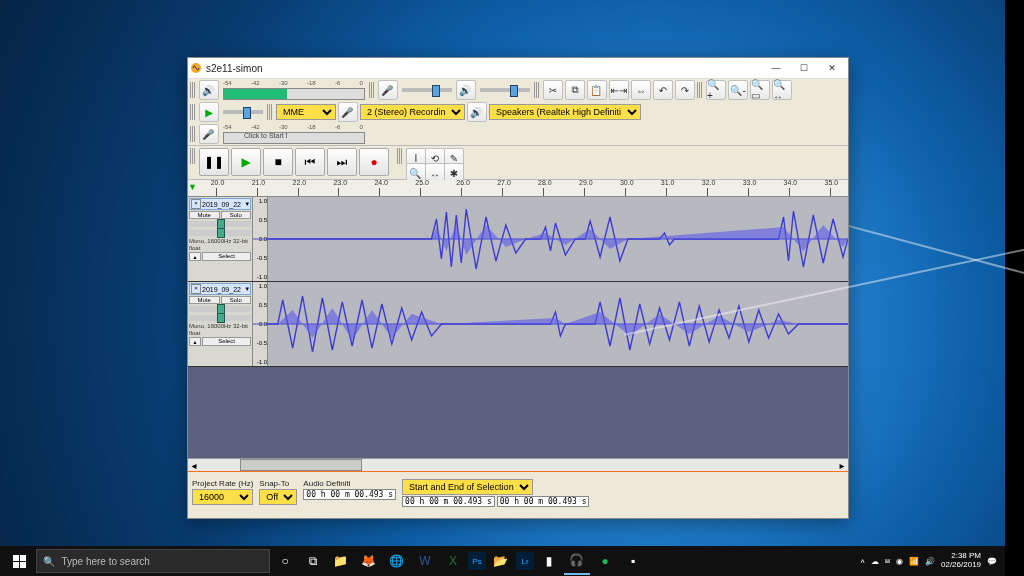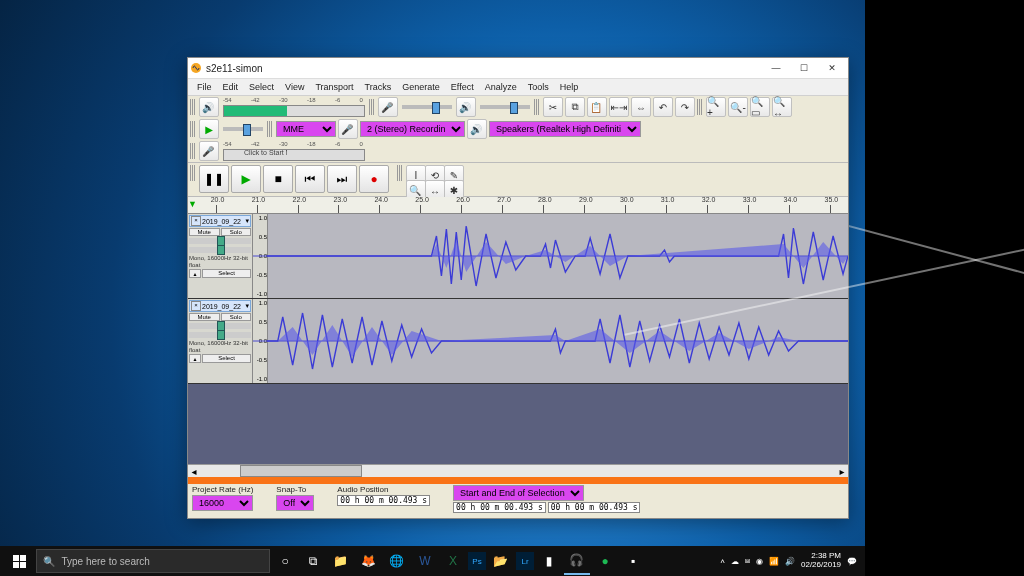--- a/index.html
+++ b/index.html
@@ -1,35 +1,35 @@
 <!DOCTYPE html>
 <html><head>
 <meta charset="utf-8">
 <style>
 html,body{margin:0;padding:0;width:1024px;height:576px;overflow:hidden;font-family:"Segoe UI",Tahoma,sans-serif;font-size:10px;background:#000}
-.desktop{width:865px;height:576px;position:relative;background:radial-gradient(circle at 65% 55%,#7bcfff 0%,#2a89d8 20%,#0d5fa8 45%,#083b6f 70%,#052444 100%)}
+.desktop{width:1005px;height:576px;position:relative;background:radial-gradient(circle at 65% 55%,#7bcfff 0%,#2a89d8 20%,#0d5fa8 45%,#083b6f 70%,#052444 100%)}
 .desktop::before,.desktop::after{content:"";position:absolute;background:rgba(255,255,255,.45);pointer-events:none}
 .desktop::before{width:420px;height:2px;left:620px;top:220px;transform:rotate(15deg)}
 .desktop::after{width:420px;height:2px;left:620px;top:290px;transform:rotate(-12deg)}
 .app{position:absolute;left:187px;top:57px;width:660px;height:460px;background:#ece9d8;border:1px solid #888;display:flex;flex-direction:column;box-shadow:0 4px 20px rgba(0,0,0,.4)}
 .titlebar{height:20px;background:#fff;display:flex;align-items:center;padding:0 2px;border-bottom:1px solid #ddd}
 .titlebar .ico{width:12px;height:12px;margin-right:4px;display:flex;align-items:center;justify-content:center;color:#f5a623}
 .titlebar .ttl{flex:1;font-size:10px;color:#222}
 .winbtns{display:flex;gap:0}
 .winbtn{width:28px;height:18px;display:flex;align-items:center;justify-content:center;font-size:9px;color:#333}
 .menubar{height:16px;background:#f0f0f0;display:flex;align-items:center;padding:0 4px;gap:1px;border-bottom:1px solid #d0d0d0}
 .menuitem{padding:1px 5px;font-size:9px;color:#222}
 .tb{background:#ece9d8;border-bottom:1px solid #bbb;display:flex;align-items:center;flex-wrap:wrap;padding:1px 2px;gap:2px}
 .grip{width:5px;height:16px;background:repeating-linear-gradient(90deg,#999 0 1px,transparent 1px 2px);margin-right:2px}
 .tbtn{width:18px;height:18px;border:1px solid #c0c0c0;background:linear-gradient(#fff,#e8e8e8);display:flex;align-items:center;justify-content:center;font-size:10px;color:#333;border-radius:2px}
 .tbtn.play{color:#0a0}
 .meter{height:10px;width:140px;background:linear-gradient(90deg,#2b7 0%,#2b7 60%,#cc3 75%,#d33 100%);position:relative;border:1px solid #888;margin:0 2px}
 .meter::after{content:"";position:absolute;right:0;top:0;bottom:0;width:55%;background:#ddd}
 .ticks{position:relative;height:8px;width:140px;font-size:6px;color:#555;display:flex;justify-content:space-between;margin:0 2px}
-.ddl{height:16px;border:1px solid #999;background:#d946ef;font-size:9px;padding:0 2px;min-width:60px}
+.ddl{height:16px;border:1px solid #999;background:#fde047;font-size:9px;padding:0 2px;min-width:60px}
 .bigrow{display:flex;padding:2px;gap:2px;background:#ece9d8;border-bottom:1px solid #bbb}
 .bigbtn{width:28px;height:26px;border:1px solid #aaa;background:linear-gradient(#fff,#e4e4e4);display:flex;align-items:center;justify-content:center;font-size:12px;border-radius:2px}
 .bigbtn.play{color:#0a0}
 .bigbtn.rec{color:#d00}
 .ruler{height:16px;background:#efefe7;border-bottom:1px solid #888;display:flex;position:relative;font-size:8px;color:#333}
 .ruler .tick{position:absolute;top:8px;border-left:1px solid #555;height:8px;font-size:7px}
 .ruler .tick span{position:absolute;top:-9px;left:-6px}
 .ruler .cursor{position:absolute;left:0;top:2px;color:#0a0;font-size:9px}
 .trackarea{flex:1;background:#5b607e;overflow:hidden;display:flex;flex-direction:column;position:relative}
 .track{height:84px;display:flex;border-bottom:1px solid #333}
@@ -39,21 +39,21 @@
 .trhead .btnrow{display:flex;gap:1px}
 .trhead .btnrow div{flex:1;border:1px solid #999;background:#eee;text-align:center;font-size:6px;padding:0}
 .trhead .slid{height:6px;background:#ccc;position:relative;margin:1px 0}
 .trhead .slid::after{content:"";position:absolute;left:45%;top:-2px;width:6px;height:8px;background:#4a8;border:1px solid #255}
 .trhead .meta{font-size:6px;color:#333;line-height:1.1}
 .wave{flex:1;background:#b8b8c0;position:relative;overflow:hidden}
 .wave svg{position:absolute;inset:0;width:100%;height:100%}
 .yaxis{position:absolute;left:0;top:0;bottom:0;width:14px;background:#d8d8d0;border-right:1px solid #888;font-size:6px;display:flex;flex-direction:column;justify-content:space-between;padding:1px 0;text-align:right}
 .hsb{height:12px;background:#e8e8e8;border-top:1px solid #999;display:flex;align-items:center}
 .hsb .thumb{height:10px;background:#ccc;border:1px solid #888;margin-left:40px;width:120px}
-.selbar{height:32px;background:#ece9d8;border-top:7px solid #f97316;display:flex;align-items:flex-start;padding:1px 4px;gap:23px;font-size:8px}
+.selbar{height:32px;background:#ece9d8;border-top:1px solid #f97316;display:flex;align-items:flex-start;padding:7px 4px;gap:6px;font-size:8px}
 .selbar .grp{display:flex;flex-direction:column;gap:1px}
 .selbar .lbl{font-size:8px;color:#222}
 .tcode{border:1px solid #888;background:#fff;padding:0 2px;font-family:monospace;font-size:8px;letter-spacing:0}
 .statusbar{height:14px;background:#ece9d8;border-top:1px solid #bbb;display:flex;align-items:center;padding:0 4px;gap:12px;font-size:8px;color:#222}
 .taskbar{position:absolute;left:0;right:0;bottom:0;height:30px;background:#101010;display:flex;align-items:center;padding:0 4px;gap:2px}
 .start{width:30px;height:30px;display:flex;align-items:center;justify-content:center}
 .winlogo{display:grid;grid-template-columns:6px 6px;grid-template-rows:6px 6px;gap:1px}
 .winlogo span{background:#fff}
 .search{height:22px;width:220px;background:#2a2a2a;border:1px solid #444;display:flex;align-items:center;padding:0 6px;color:#bbb;gap:6px;font-size:10px}
 .tbicon{width:26px;height:26px;display:flex;align-items:center;justify-content:center;font-size:12px;color:#fff}
@@ -78,33 +78,20 @@
           </svg>
       </span>
       <span class="ttl">s2e11-simon</span>
       <div class="winbtns">
         <div class="winbtn">—</div>
         <div class="winbtn">☐</div>
         <div class="winbtn close">✕</div>
       </div>
     </div>
 
-    <div class="menubar">
-      <span class="menuitem">File</span>
-      <span class="menuitem">Edit</span>
-      <span class="menuitem">Select</span>
-      <span class="menuitem">View</span>
-      <span class="menuitem">Transport</span>
-      <span class="menuitem">Tracks</span>
-      <span class="menuitem">Generate</span>
-      <span class="menuitem">Effect</span>
-      <span class="menuitem">Analyze</span>
-      <span class="menuitem">Tools</span>
-      <span class="menuitem">Help</span>
-    </div>
 
     <div class="tb">
       <div class="tbrow1">
         <span class="grip"></span>
         <span class="tbtn">🔊</span>
         <div style="display:flex;flex-direction:column">
           <div class="ticks">
             <span>-54</span>
               <span>-42</span>
               <span>-30</span>
@@ -326,21 +313,21 @@
     <div class="selbar">
       <div class="grp">
         <span class="lbl">Project Rate (Hz)</span>
         <select class="ddl"><option>16000</option></select>
       </div>
       <div class="grp">
         <span class="lbl">Snap-To</span>
         <select class="ddl" style="min-width:36px"><option>Off</option></select>
       </div>
       <div class="grp">
-        <span class="lbl">Audio Position</span>
+        <span class="lbl">Audio Definiti</span>
         <span class="tcode">00 h 00 m 00.493 s</span>
       </div>
       <div class="grp">
         <span class="lbl"><select class="ddl" style="min-width:130px"><option>Start and End of Selection</option></select></span>
         <div style="display:flex;gap:2px">
           <span class="tcode">00 h 00 m 00.493 s</span>
           <span class="tcode">00 h 00 m 00.493 s</span>
         </div>
       </div>
     </div>

